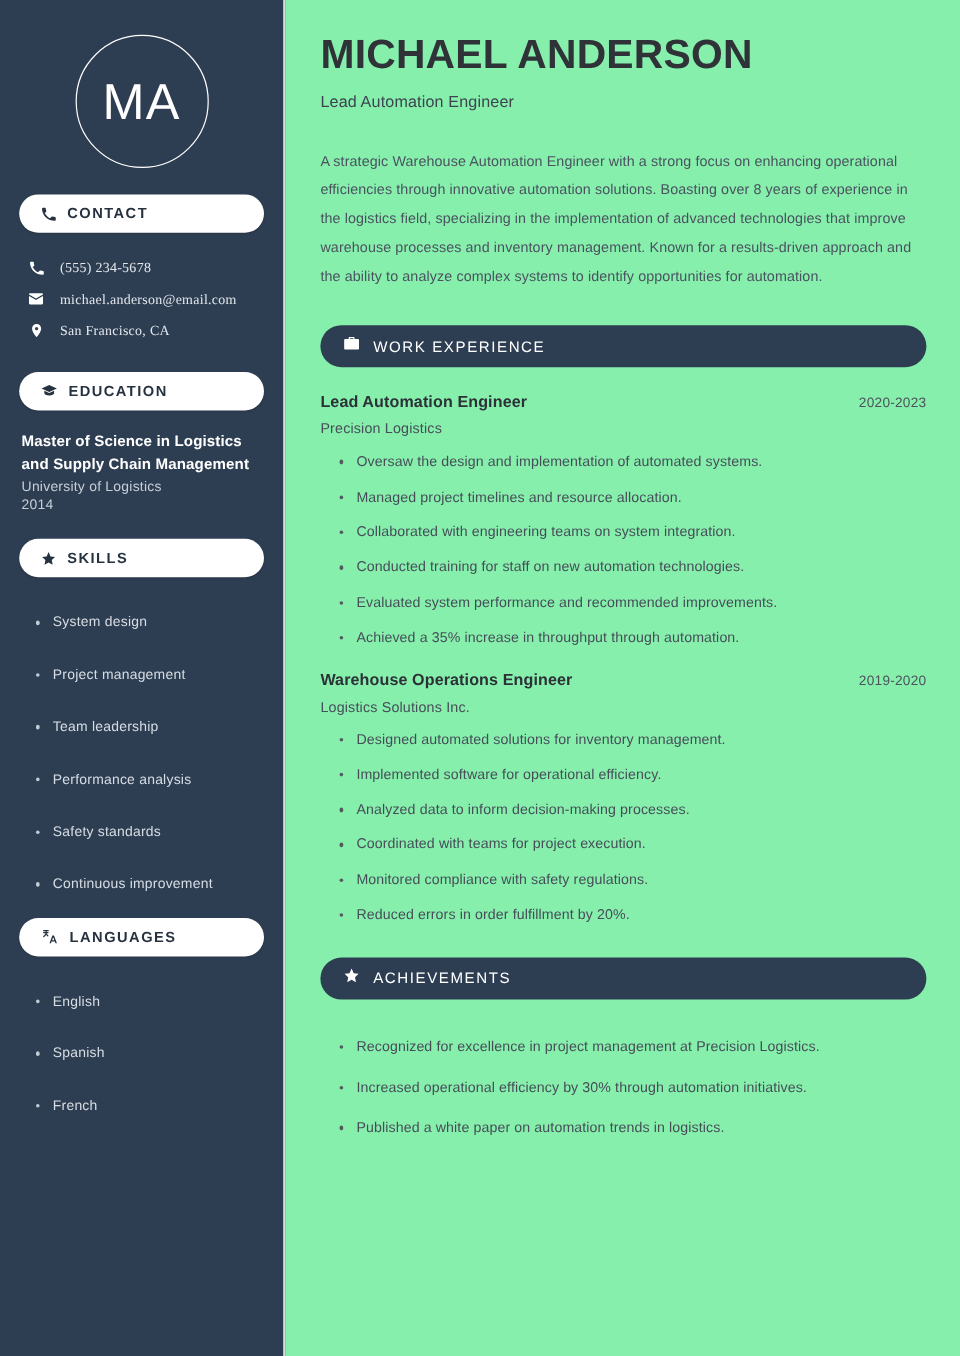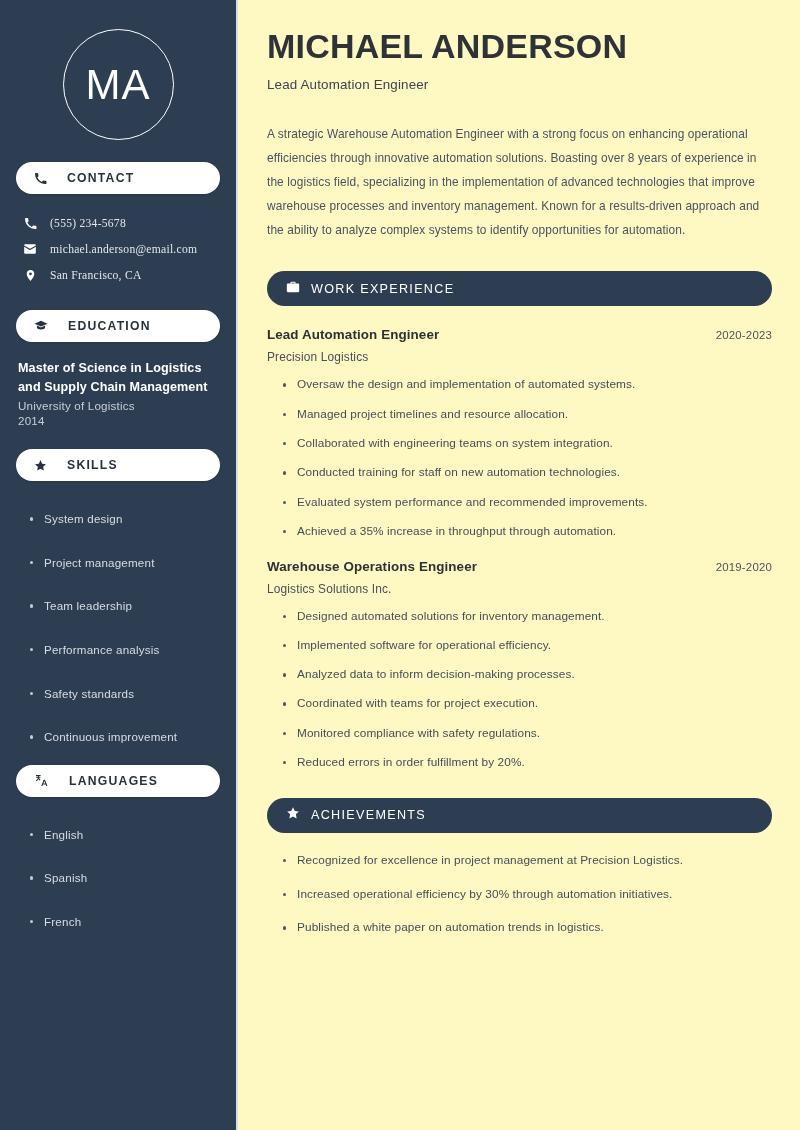--- a/index.html
+++ b/index.html
@@ -14,21 +14,21 @@
     font-family: "Liberation Sans", sans-serif;
     background: #f6f6f6;
     overflow: hidden;
   }
 
   .page {
     position: relative;
     width: 800px;
     height: 1130px;
     display: flex;
-    background: #fef9c3;
+    background: #86efac;
   }
 
   
   .sidebar {
     width: 238px;
     flex: 0 0 238px;
     background: #2e3e52;
     border-right: 2px solid #d9dde2;
     padding: 0 16px;
     position: relative;
@@ -60,21 +60,21 @@
 
   
   .pill {
     margin-top: 22px;
     height: 32px;
     background: #ffffff;
     border-radius: 16px;
     display: flex;
     align-items: center;
     padding-left: 18px;
-    gap: 20px;
+    gap: 9px;
     box-shadow: 0 1px 2px rgba(0,0,0,0.18);
   }
 
   .pill-label {
     color: #26323f;
     font-size: 12.2px;
     font-weight: bold;
     letter-spacing: 1.25px;
   }
 
@@ -259,21 +259,21 @@
     content: "";
     position: absolute;
     left: 0;
     top: 4px;
     width: 3.4px;
     height: 3.4px;
     border-radius: 50%;
     background: #53595f;
   }
 
-  .ach-list { margin-top: 22px; }
+  .ach-list { margin-top: 34px; }
   .ach-list li { margin-bottom: 22px; }
 </style>
 </head>
 <body>
 
 <div class="page">
 
   <aside class="sidebar">
 
     <div class="avatar-wrap">

